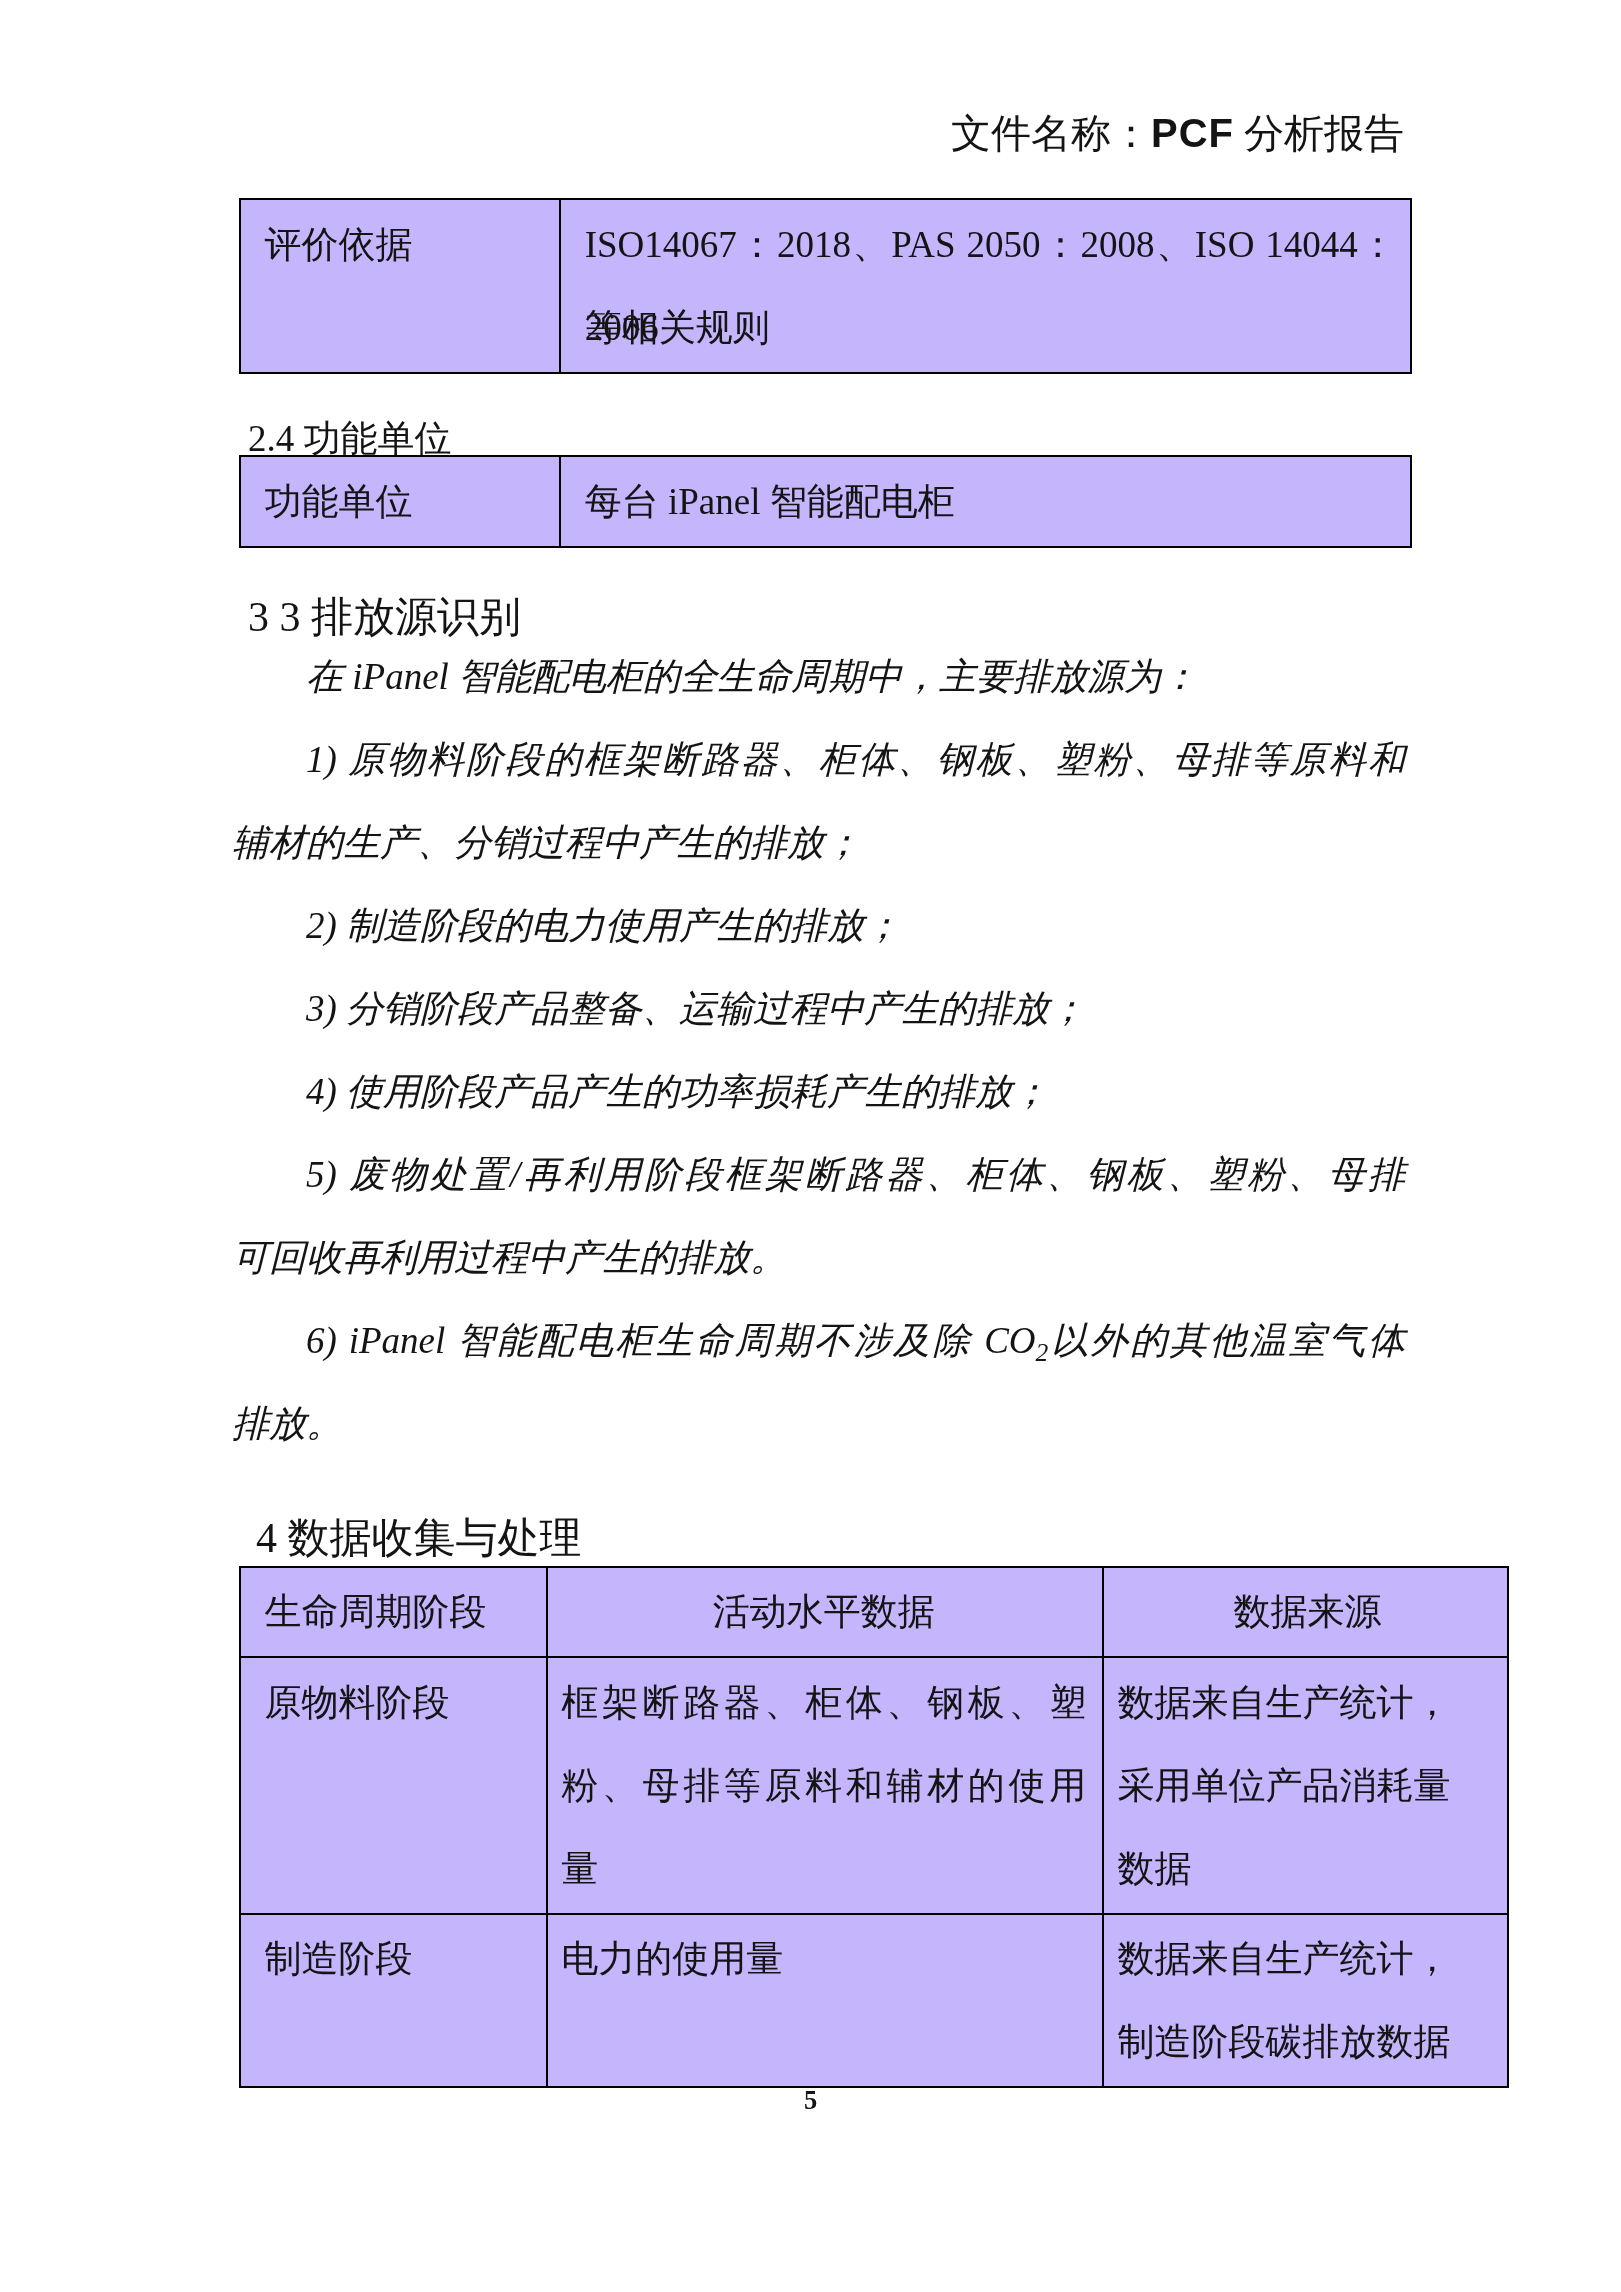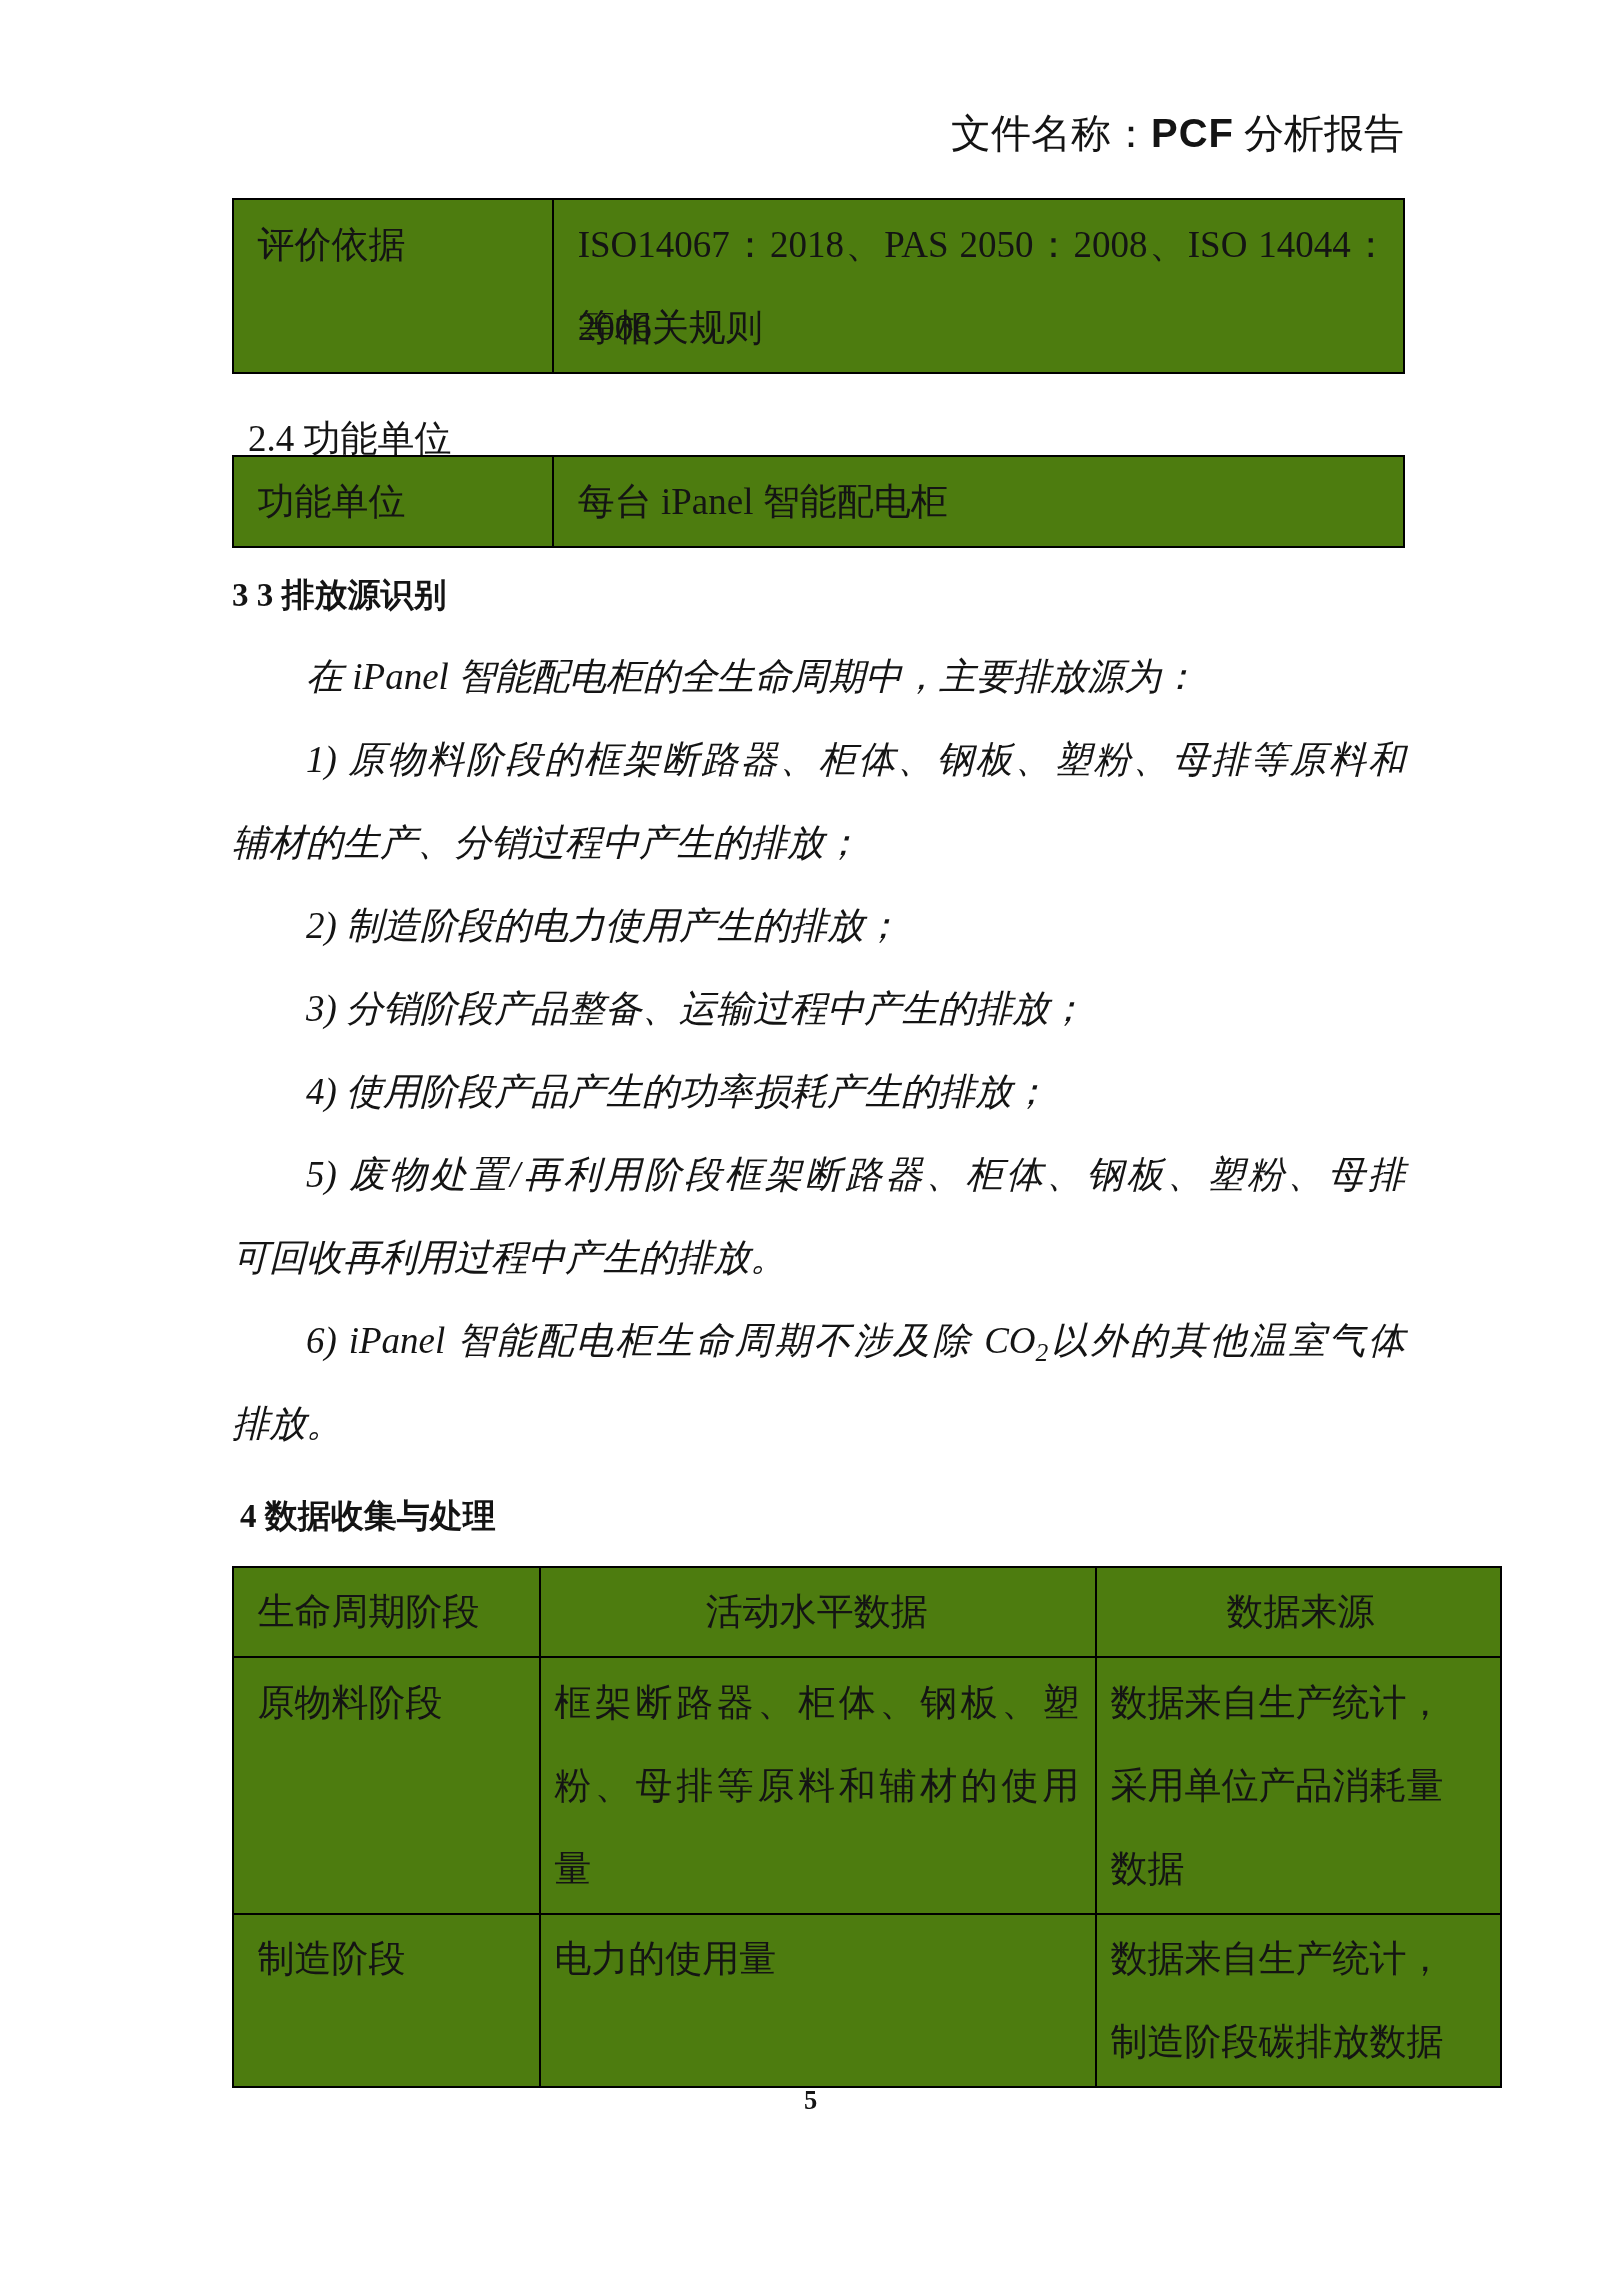--- a/index.html
+++ b/index.html
@@ -56,32 +56,33 @@
   }
 
   
   .h-reg {
     font-size: 37px;
     font-weight: normal;
     margin: 16px;
     white-space: nowrap;
   }
   .h-bold {
-    font-size: 33px;
-    font-weight: bold;
-    margin: 0;
+    font-size: 42px;
+    font-weight: normal;
+    margin: 16px;
     white-space: nowrap;
   }
 
   
   .tbl {
     border-collapse: collapse;
     table-layout: fixed;
     width: 1173px;
-    background: #4d7c0f;
+    background: #c4b5fd;
+    margin-left: 7px;
   }
   .tbl, .tbl td, .tbl th {
     border: 2px solid #000000;
   }
   .tbl { border-width: 2.9px; }
   .tbl td, .tbl th {
     vertical-align: top;
     padding: 2.9px 13.7px 2.9px 23.5px;
   }
   .t1 .c1 { width: 281px; }

